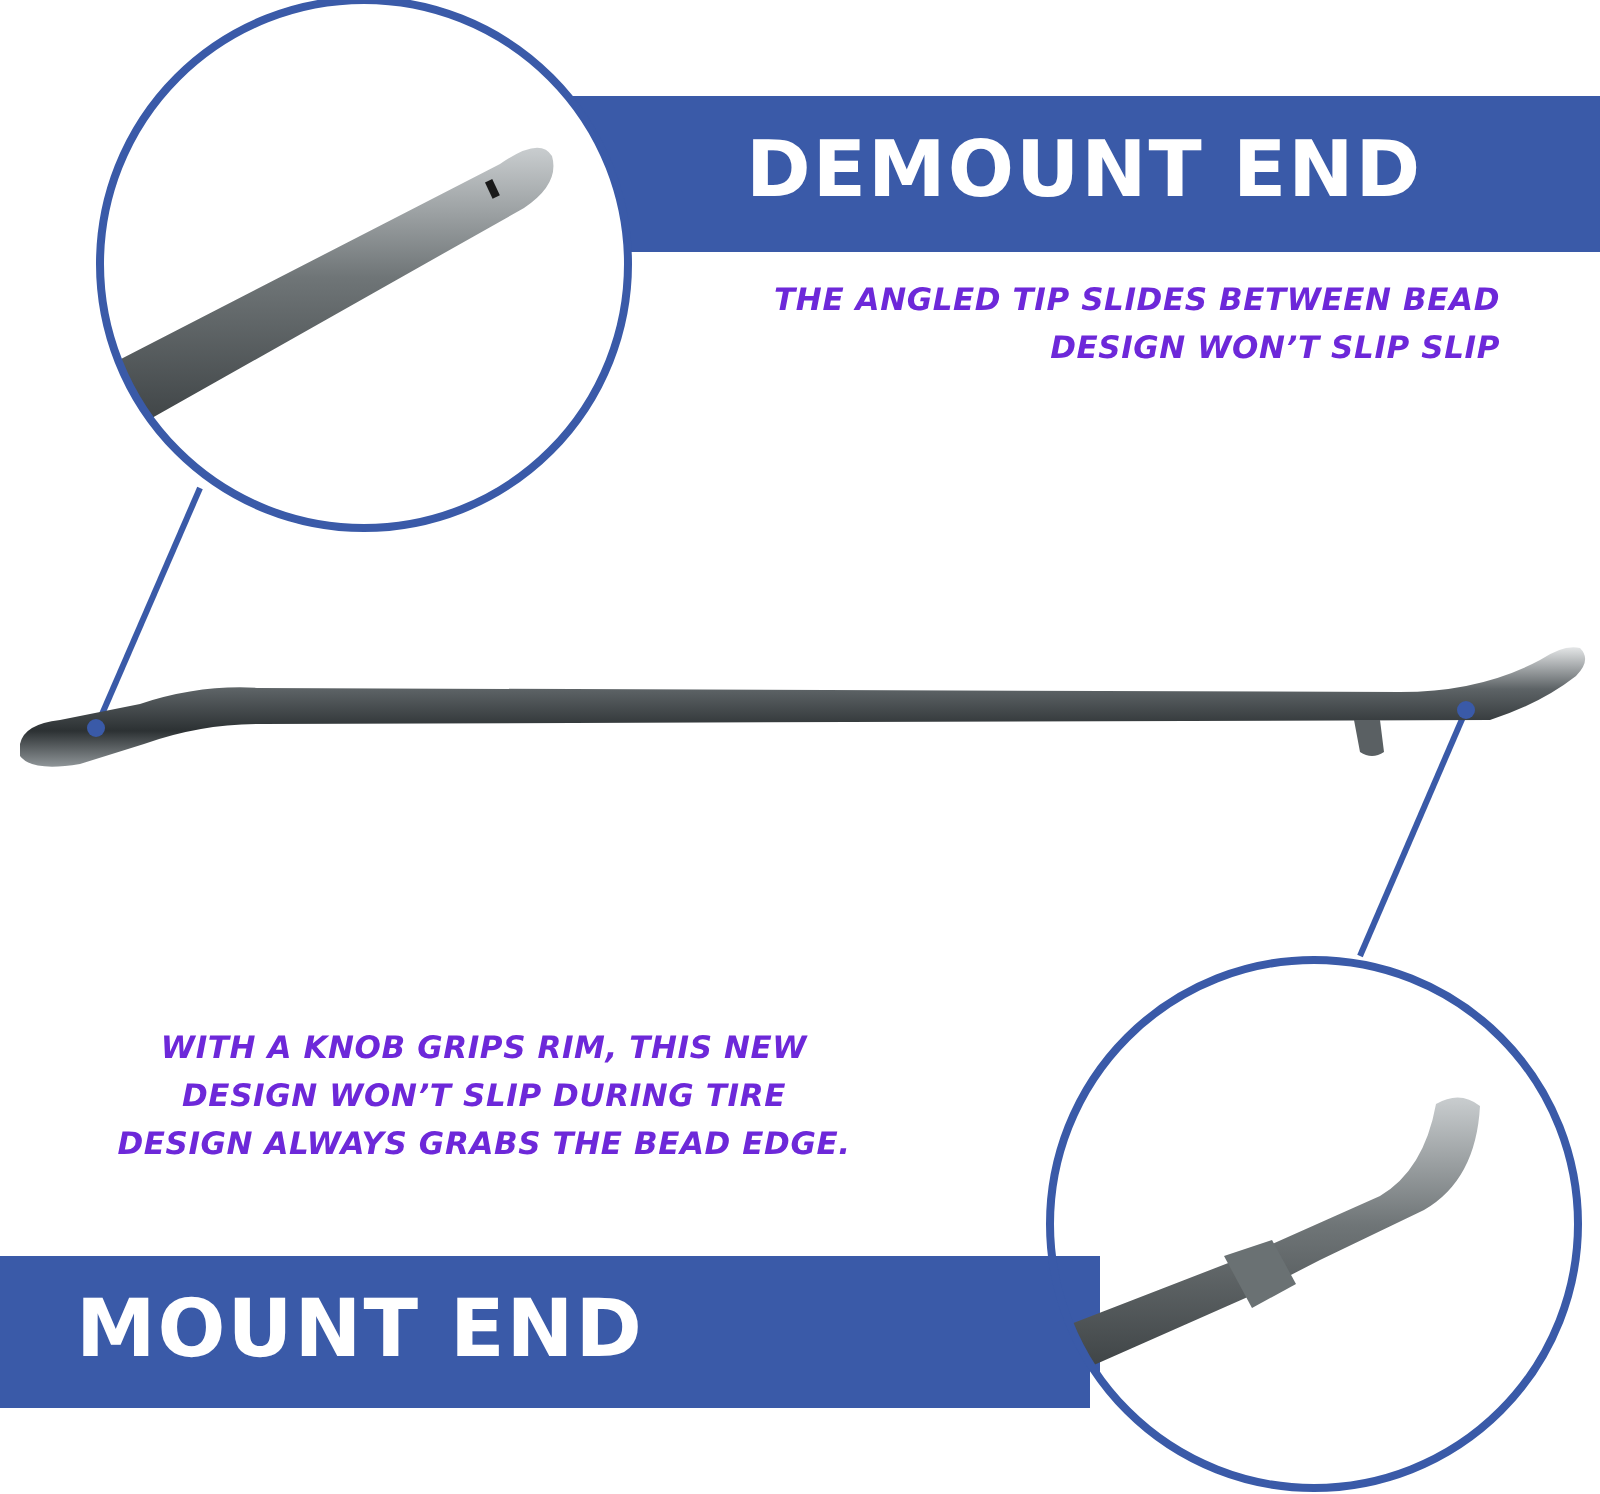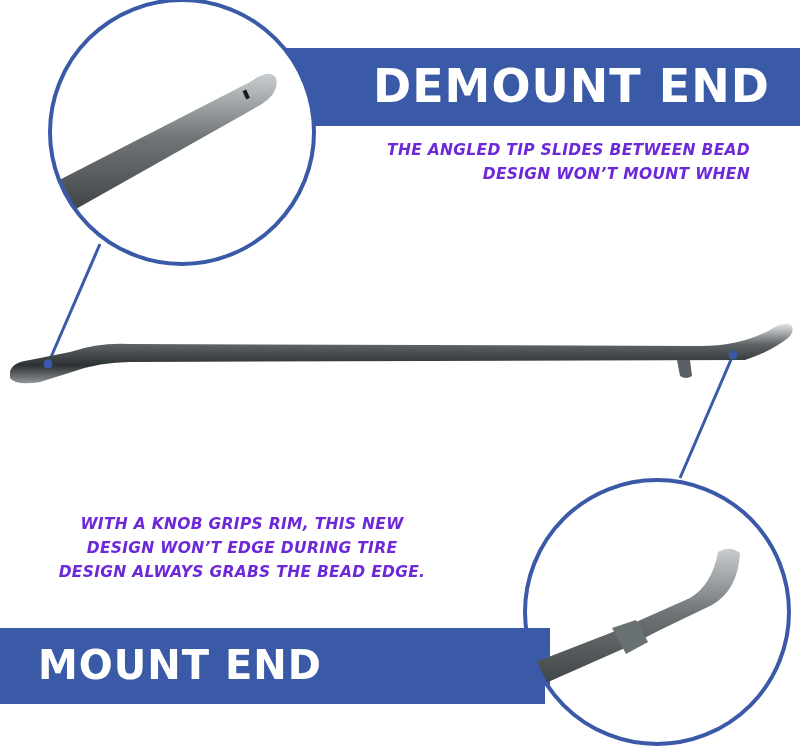--- a/index.html
+++ b/index.html
@@ -1,19 +1,19 @@
 <!DOCTYPE html>
 <html><head>
 <meta charset="utf-8">
 <style>
   html, body { margin: 0; padding: 0; background: #ffffff; }
   body { width: 800px; height: 747px; position: relative; overflow: hidden; font-family: "DejaVu Sans", "Liberation Sans", sans-serif; }
   .banner { position: absolute; background: #3a5aa8; color: #ffffff; font-weight: bold; letter-spacing: 1px; }
   .banner-top { left: 285px; top: 48px; width: 515px; height: 78px; }
-  .banner-top .title { position: absolute; left: 88px; top: 10px; font-size: 46px; line-height: 56px; }
+  .banner-top .title { position: absolute; left: 88px; top: 10px; font-size: 39px; line-height: 56px; }
   .banner-bottom { left: 0; top: 628px; width: 545px; height: 76px; }
   .banner-bottom .title { position: absolute; left: 38px; top: 9px; font-size: 40px; line-height: 56px; }
   .desc { position: absolute; font-style: italic; font-weight: bold; color: #6d28d9; font-size: 15.5px; line-height: 24px; letter-spacing: 0.3px; }
   .desc-top { right: 50px; top: 138px; width: 430px; text-align: right; }
   .desc-bottom { left: 42px; top: 512px; width: 400px; text-align: center; }
   .desc span { display: block; white-space: nowrap; }
   svg.art { position: absolute; left: 0; top: 0; }
 </style>
 </head>
 <body>
@@ -73,20 +73,20 @@
     <path d="M 10 372 Q 12 362 30 360 L 70 352 Q 100 342 130 344 L 700 346 Q 740 346 770 330 Q 782 322 790 324 Q 796 330 788 338 Q 770 352 745 360 L 130 362 Q 100 362 72 372 L 40 382 Q 16 386 10 378 Z" fill="url(#barGrad)"></path>
     <path d="M 677 360 L 690 360 L 692 376 Q 686 380 680 376 Z" fill="#5a6063"></path>
   </g>
 
   <circle cx="48" cy="364" r="4.5" fill="#3a5aa8"></circle>
   <circle cx="733" cy="355" r="4.5" fill="#3a5aa8"></circle>
 </svg>
 
 <div class="desc desc-top">
   <span>THE ANGLED TIP SLIDES BETWEEN BEAD</span>
-  <span>DESIGN WON’T MOUNT WHEN</span>
+  <span>DESIGN WON’T SLIP SLIP</span>
 </div>
 
 <div class="desc desc-bottom">
   <span>WITH A KNOB GRIPS RIM, THIS NEW</span>
-  <span>DESIGN WON’T EDGE DURING TIRE</span>
+  <span>DESIGN WON’T SLIP DURING TIRE</span>
   <span>DESIGN ALWAYS GRABS THE BEAD EDGE.</span>
 </div>
 
 </body></html>

